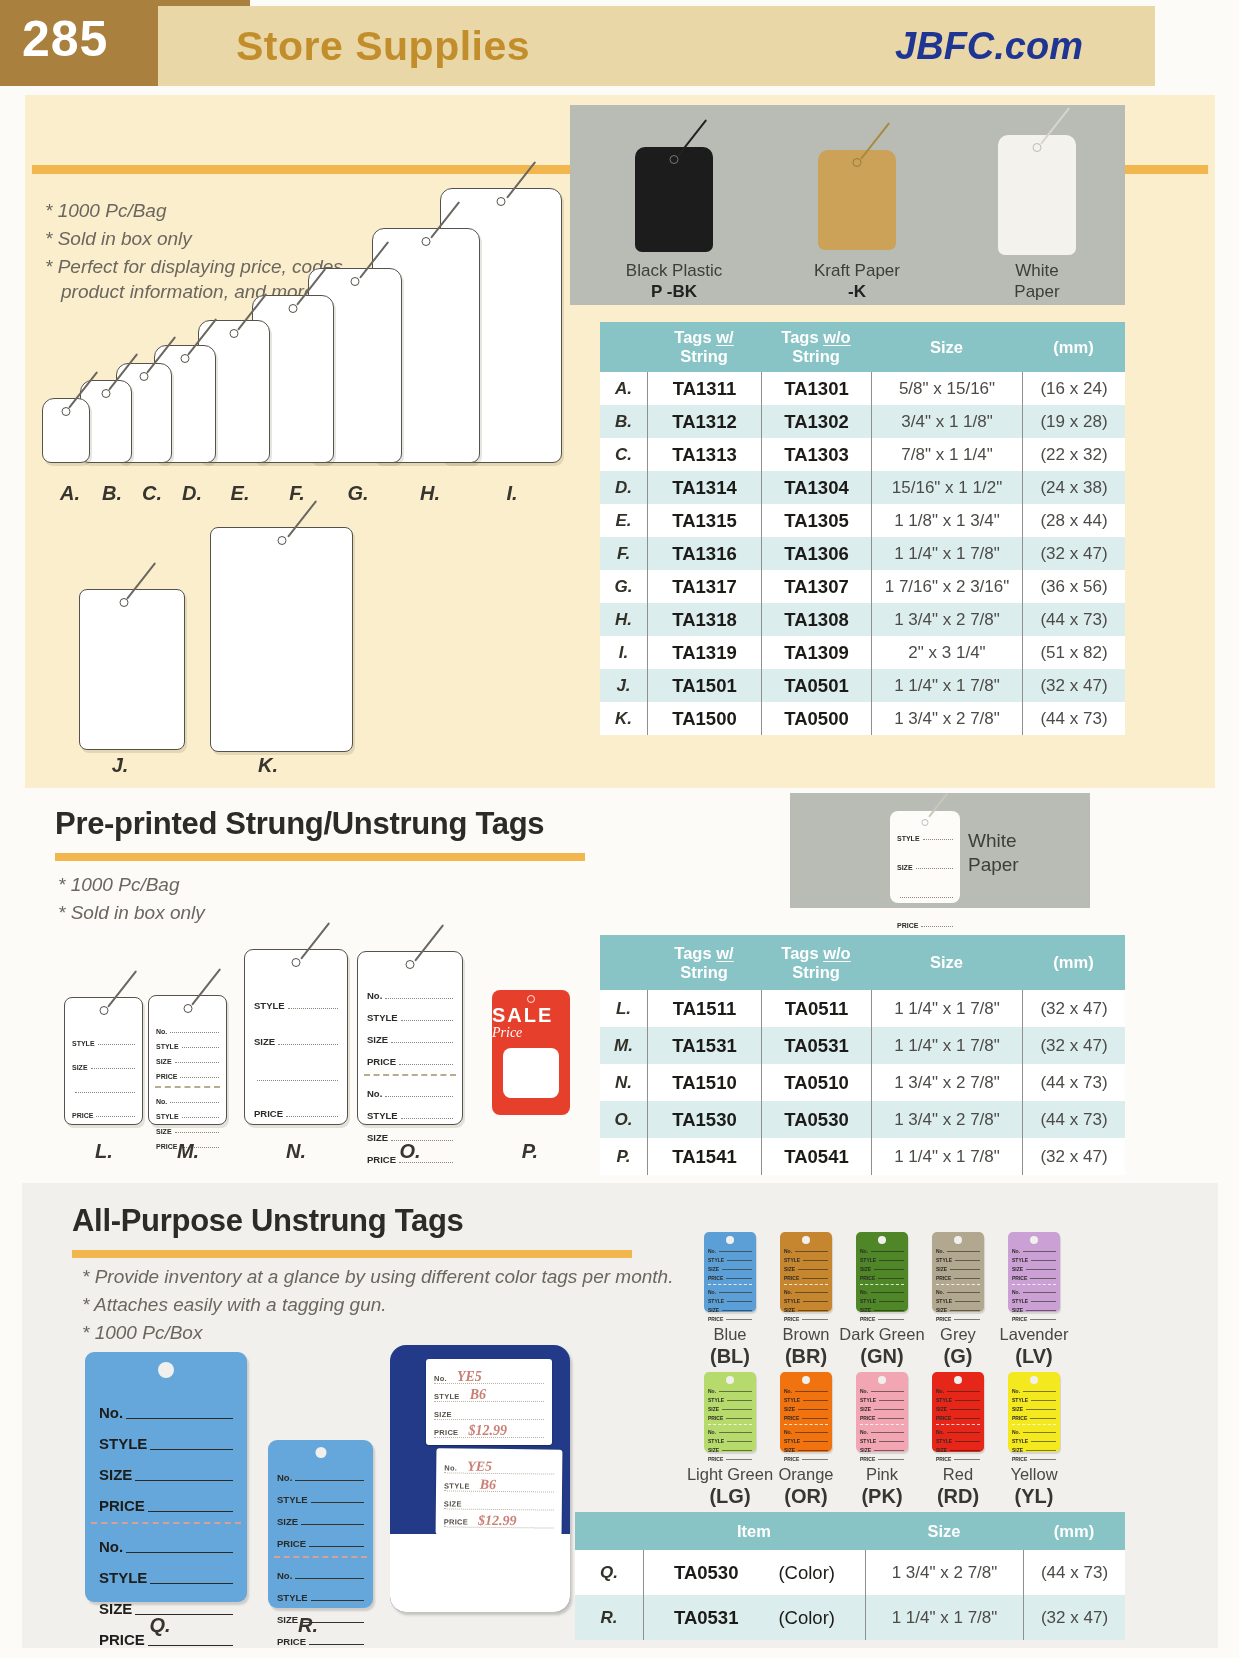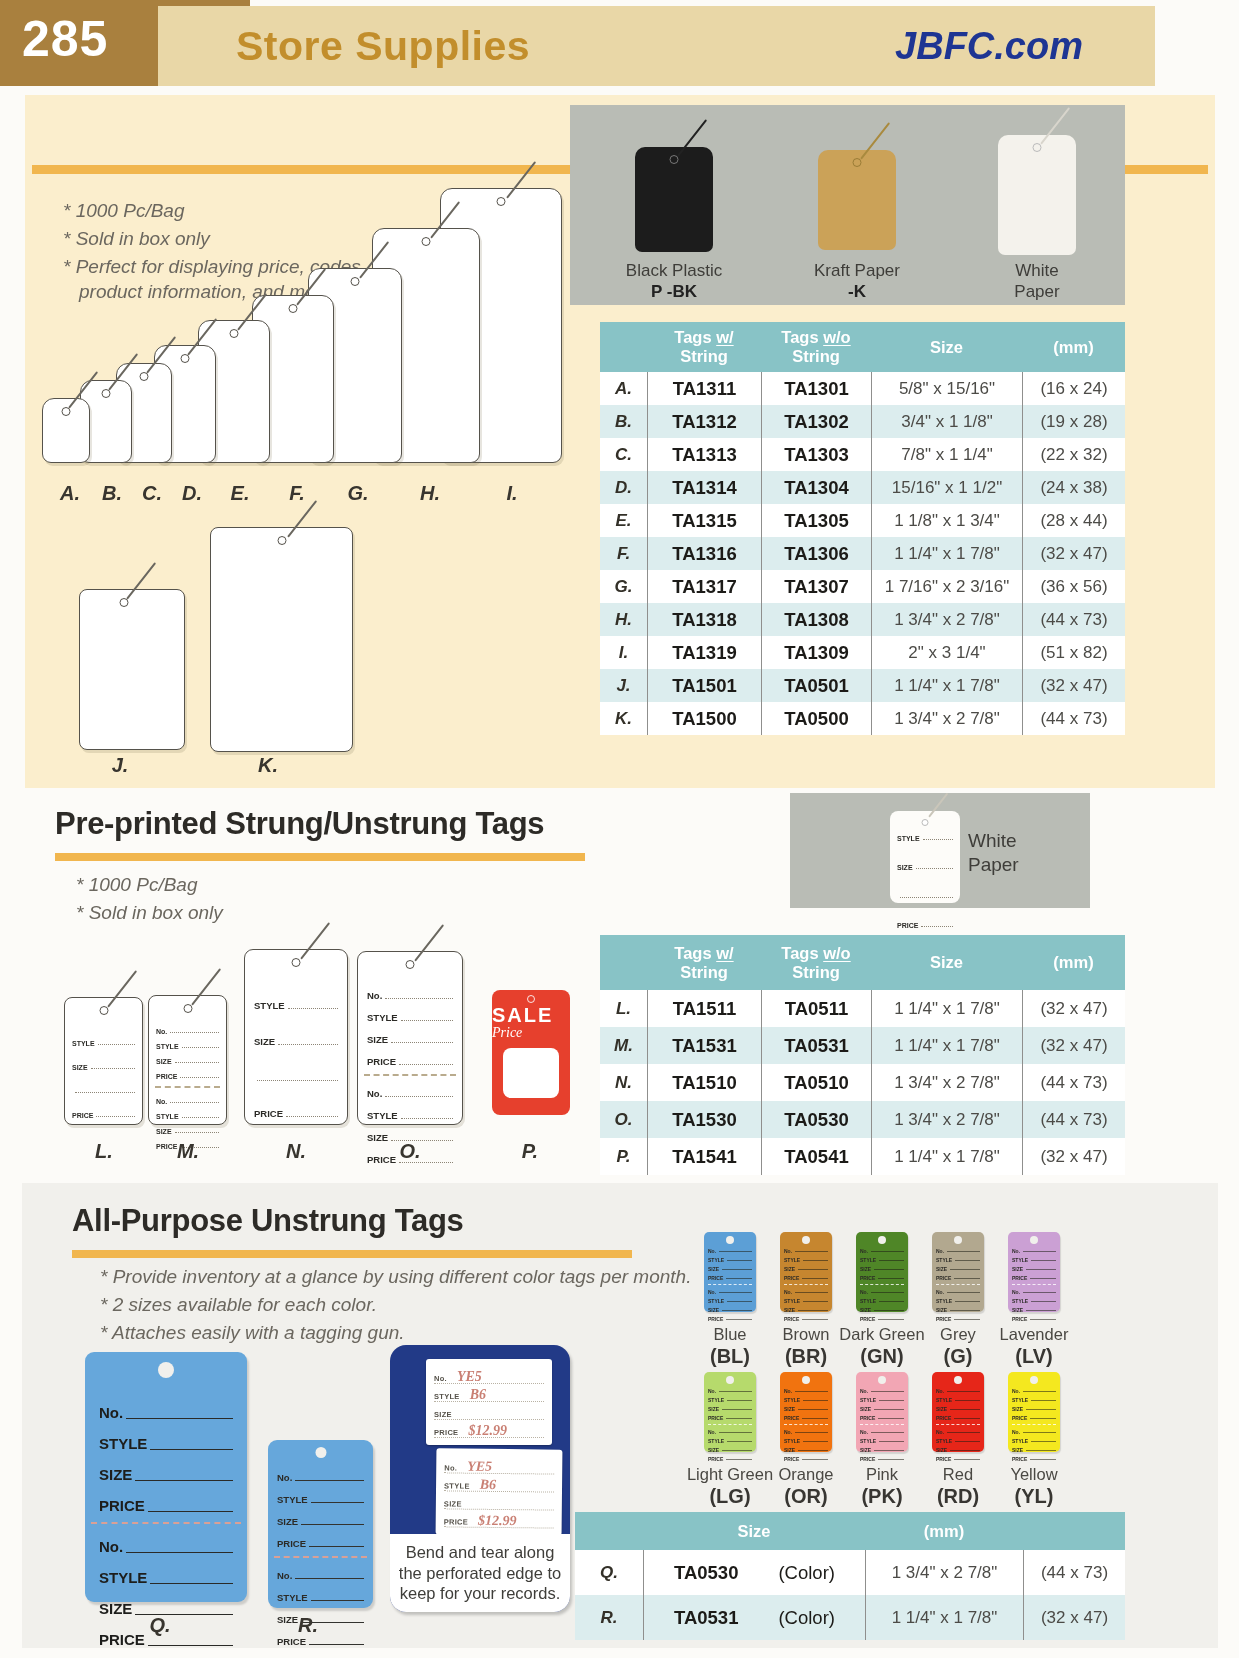--- a/index.html
+++ b/index.html
@@ -15,21 +15,21 @@
   .hdr-site { margin-left:auto; margin-right:72px; font-size:38px; font-weight:bold; font-style:italic; color:#1e3593; }
 
   
   .card1 { position:absolute; left:25px; top:95px; width:1190px; height:693px; background:#fbeecd; }
   .card3 { position:absolute; left:22px; top:1183px; width:1196px; height:465px; background:#f1f0ec; }
 
   .sec-title { position:absolute; font-weight:bold; color:#2d2b27; letter-spacing:-0.3px; }
   .rule { position:absolute; background:#f1b64e; }
 
   .bullets { position:absolute; font-style:italic; color:#6b675f; font-size:19px; line-height:1.32; }
-  .bullets div { padding-left:16px; text-indent:-16px; margin-bottom:3px;margin-left:18px; }
+  .bullets div { padding-left:16px; text-indent:-16px; margin-bottom:3px; }
 
   .diag-letter { position:absolute; transform:translateX(-50%); font-style:italic; font-weight:bold; font-size:20px; color:#38352f; }
 
   
   .wtag { position:absolute; background:#ffffff; border:1.6px solid #55524b; border-radius:12px 12px 9px 9px; box-shadow:2px 3px 0 rgba(120,110,80,0.18); }
   .hole { position:absolute; top:8px; left:50%; transform:translateX(-50%); width:9px; height:9px; border:1.5px solid #55524b; border-radius:50%; background:#fff; }
   .string { position:absolute; width:2px; height:46px; background:#6a675f; top:-37px; left:54%; transform:rotate(38deg); transform-origin:50% 100%; border-radius:2px; }
 
   
   .fields { display:flex; flex-direction:column; }
@@ -522,21 +522,20 @@
           <div class="cell c-size">(32 x 47)</div>
         </div>
       </div>
   </div>
 
   <div class="card3"></div>
   <div class="sec-title" style="left:72px; top:1203px; font-size:31px;">All-Purpose Unstrung Tags</div>
   <div class="rule" style="left:72px; top:1250px; width:560px; height:8px;"></div>
   <div class="bullets" style="left:82px; top:1264px; width:620px;">
     <div>* Provide inventory at a glance by using different color tags per month.</div>
-    <div>* 2 sizes available for each color.</div>
     <div>* Attaches easily with a tagging gun.</div>
     <div>* 1000 Pc/Box</div>
   </div>
 
   <div class="btag" style="left:85px; top:1352px; width:162px; height:250px;">
     <div class="bhole"></div>
     <div class="fields f-lg" style="margin-top:42px;">
         <div class="field">
           <span class="f-lbl">No.</span>
           <span class="f-line"></span>
@@ -648,21 +647,20 @@
       <div class="nfield">
           <span class="n-l">SIZE</span>
           <span class="n-v"></span>
         </div>
       <div class="nfield">
           <span class="n-l">PRICE</span>
           <span class="n-v">$12.99</span>
         </div>
     </div>
     <div class="navy-bottom"></div>
-    <div class="note" style="width:176px; left:2px;">Bend and tear along the perforated edge to keep for your records.</div>
   </div>
 
   <div class="swatch-row" id="swatch-row-1" style="top:1232px;">
       <div class="swatch">
         <div class="stag" style="background: rgb(92, 159, 214);">
           <div class="shole"></div>
           <div class="fields f-xs">
             <div class="field">
               <span class="f-lbl">No.</span>
               <span class="f-line"></span>
@@ -1099,20 +1097,21 @@
           </div>
         </div>
         <div class="sname">Yellow</div>
         <div class="scode">(YL)</div>
       </div>
     </div>
 
   <div class="tbl" id="t3" style="left:575px; top:1512px; width:550px;">
     <div class="thead" style="height:38px;">
       <div></div>
+      <div>Item</div>
       <div>Size</div>
       <div>(mm)</div>
     </div>
     <div id="t3-body">
         <div class="trow">
           <div class="cell c-letter">Q.</div>
           <div class="cell c-part">
             <span>TA0530</span>
             <span class="t3-item-suffix"> (Color)</span>
           </div>

